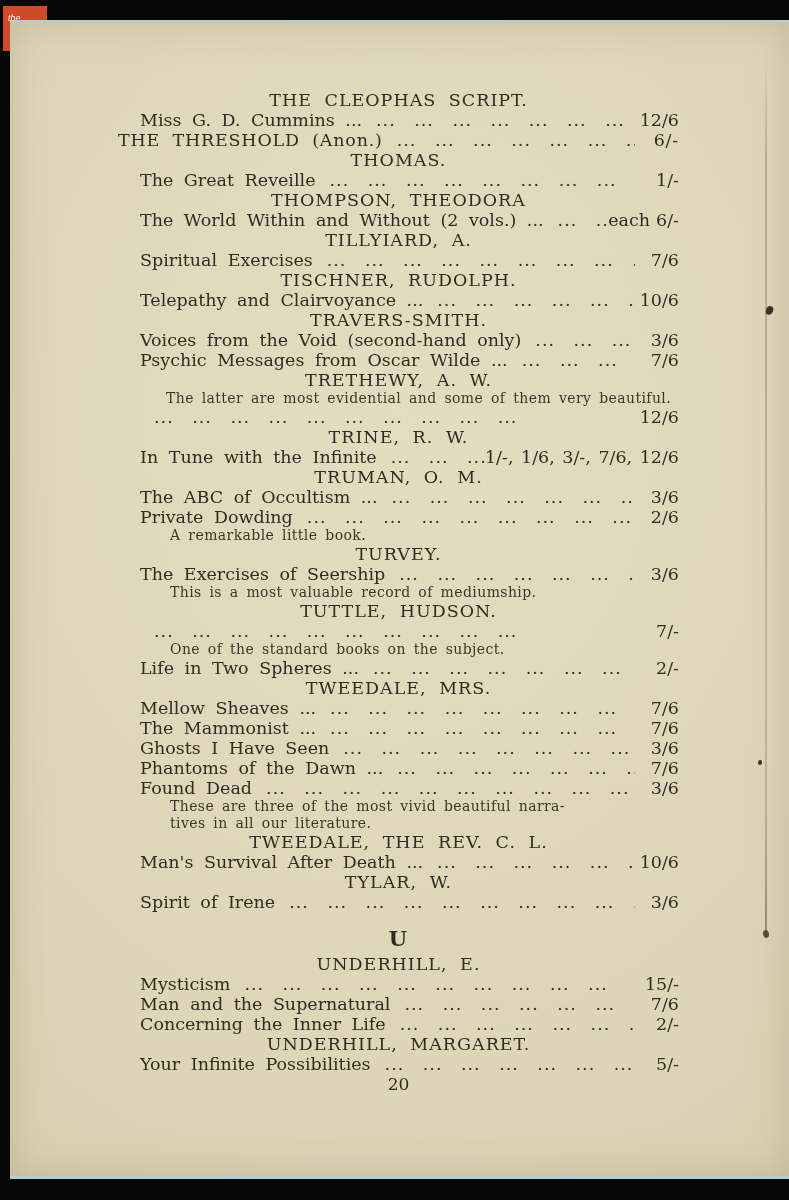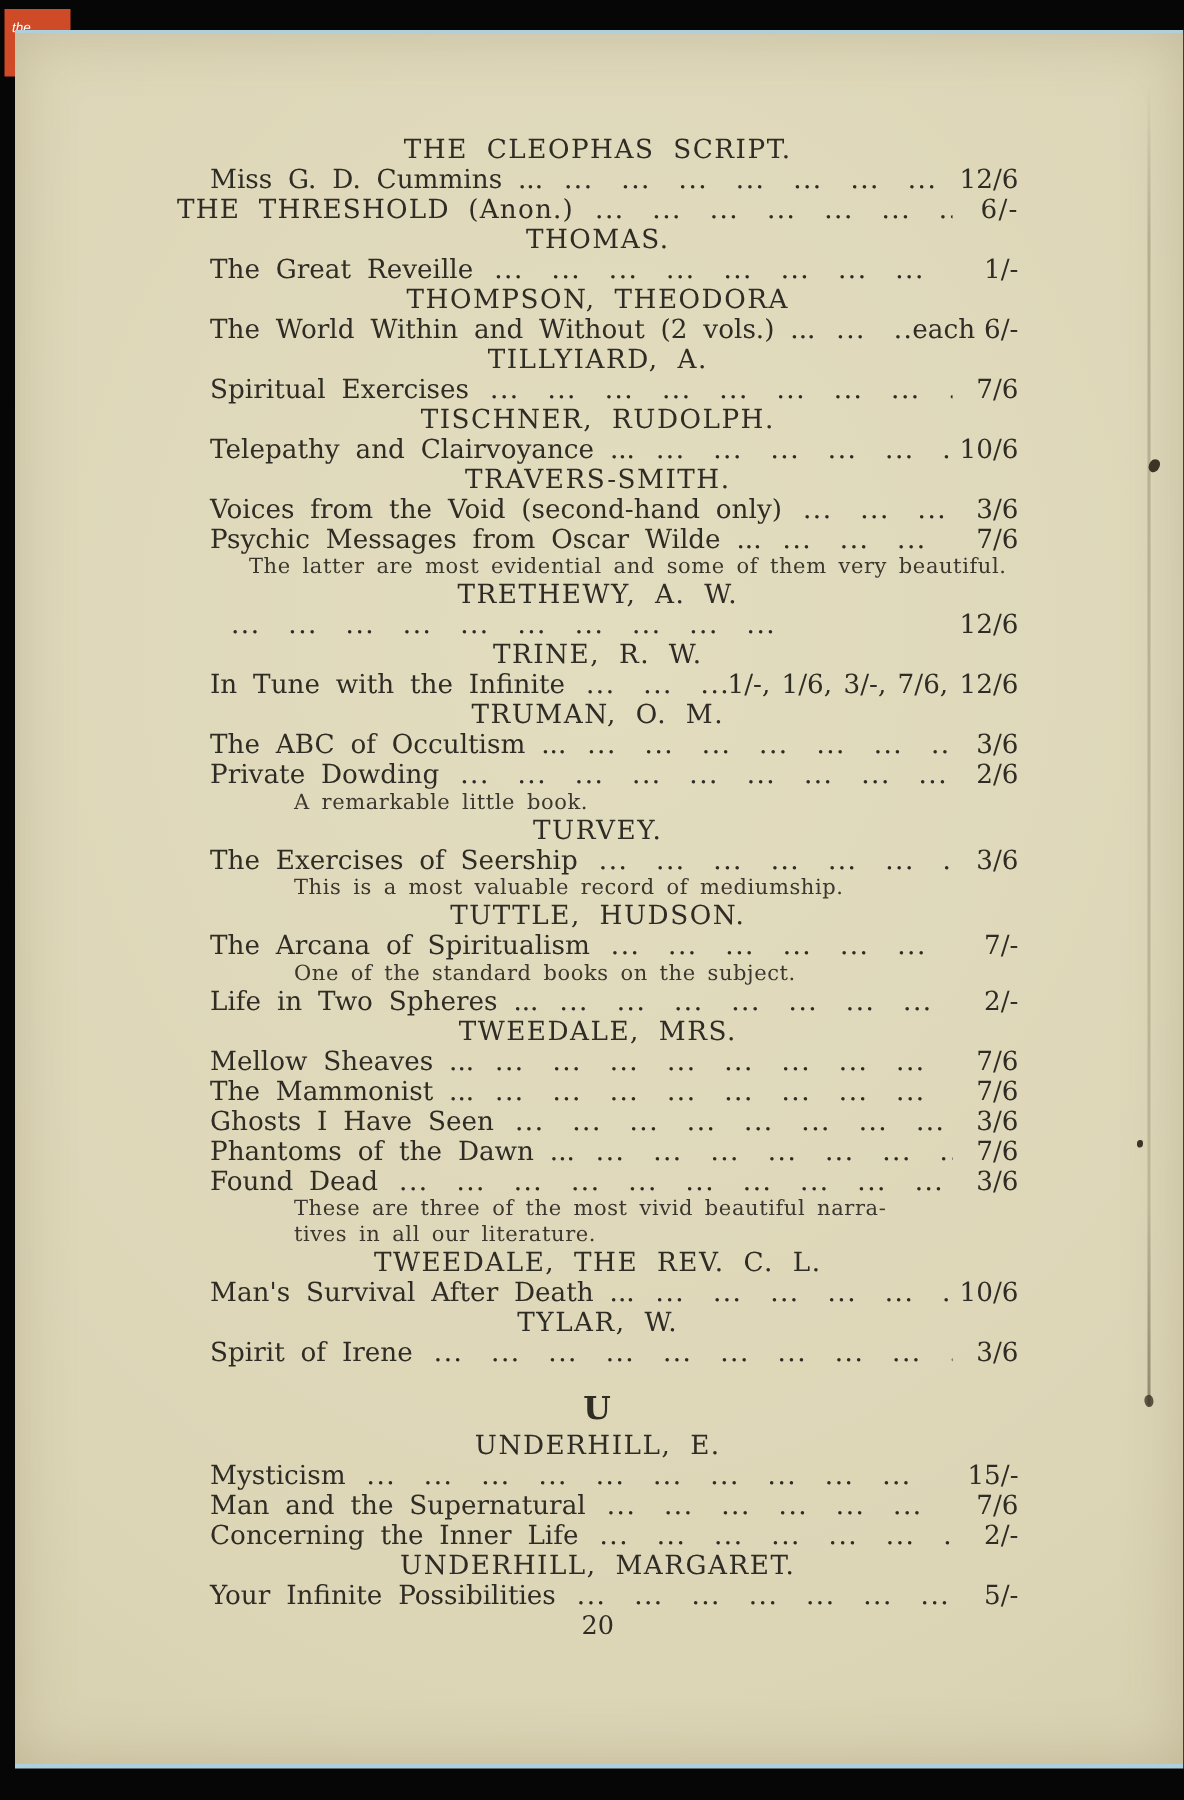--- a/index.html
+++ b/index.html
@@ -51,21 +51,21 @@
   .book.noindent{margin-left:0;letter-spacing:0.8px;word-spacing:6px;}
   .book .title{white-space:pre;}
   .it{margin-top:21px;}
   .leader{
     flex:1;min-width:10px;overflow:hidden;white-space:nowrap;
     padding:0 12px 0 14px;word-spacing:20px;letter-spacing:1px;
   }
   .price{white-space:pre;text-align:right;min-width:44px;word-spacing:2px;}
   .price .prefix{padding-right:6px;}
   .note{
-    font-size:14px;line-height:17px;margin-left:78px;
+    font-size:14px;line-height:17px;margin-left:52px;
     color:#3b372f;letter-spacing:0.4px;word-spacing:3px;
   }
   .note.wide{margin-left:48px;}
   .section-letter{
     text-align:center;font-weight:bold;font-size:21px;
     line-height:26px;margin-top:14px;margin-bottom:2px;
     letter-spacing:1px;
   }
   .page-num{
     position:absolute;left:108px;width:561px;top:1052px;
@@ -127,22 +127,22 @@
       <div class="line book">
         <span class="title">Voices from the Void <span class="it">(second-hand only)</span></span>
         <span class="leader">... ... ... ... ... ... ... ... ... ...</span>
         <span class="price"><span>3/6</span></span>
       </div>
       <div class="line book">
         <span class="title">Psychic Messages from Oscar Wilde ...</span>
         <span class="leader">... ... ... ... ... ... ... ... ... ...</span>
         <span class="price"><span>7/6</span></span>
       </div>
+      <div class="line author">TRETHEWY, A. W.</div>
       <div class="line note wide">The latter are most evidential and some of them very beautiful.</div>
-      <div class="line author">TRETHEWY, A. W.</div>
       <div class="line book">
         <span class="leader">... ... ... ... ... ... ... ... ... ...</span>
         <span class="price"><span>12/6</span></span>
       </div>
       <div class="line author">TRINE, R. W.</div>
       <div class="line book">
         <span class="title">In Tune with the Infinite</span>
         <span class="leader">... ... ... ... ... ... ... ... ... ...</span>
         <span class="price"><span>1/-, 1/6, 3/-, 7/6, 12/6</span></span>
       </div>
@@ -160,21 +160,20 @@
       <div class="line note">A remarkable little book.</div>
       <div class="line author">TURVEY.</div>
       <div class="line book">
         <span class="title">The Exercises of Seership</span>
         <span class="leader">... ... ... ... ... ... ... ... ... ...</span>
         <span class="price"><span>3/6</span></span>
       </div>
       <div class="line note">This is a most valuable record of mediumship.</div>
       <div class="line author">TUTTLE, HUDSON.</div>
       <div class="line book">
-        <span class="title">The Arcana of Spiritualism</span>
         <span class="leader">... ... ... ... ... ... ... ... ... ...</span>
         <span class="price"><span>7/-</span></span>
       </div>
       <div class="line note">One of the standard books on the subject.</div>
       <div class="line book">
         <span class="title">Life in Two Spheres ...</span>
         <span class="leader">... ... ... ... ... ... ... ... ... ...</span>
         <span class="price"><span>2/-</span></span>
       </div>
       <div class="line author">TWEEDALE, MRS.</div>

